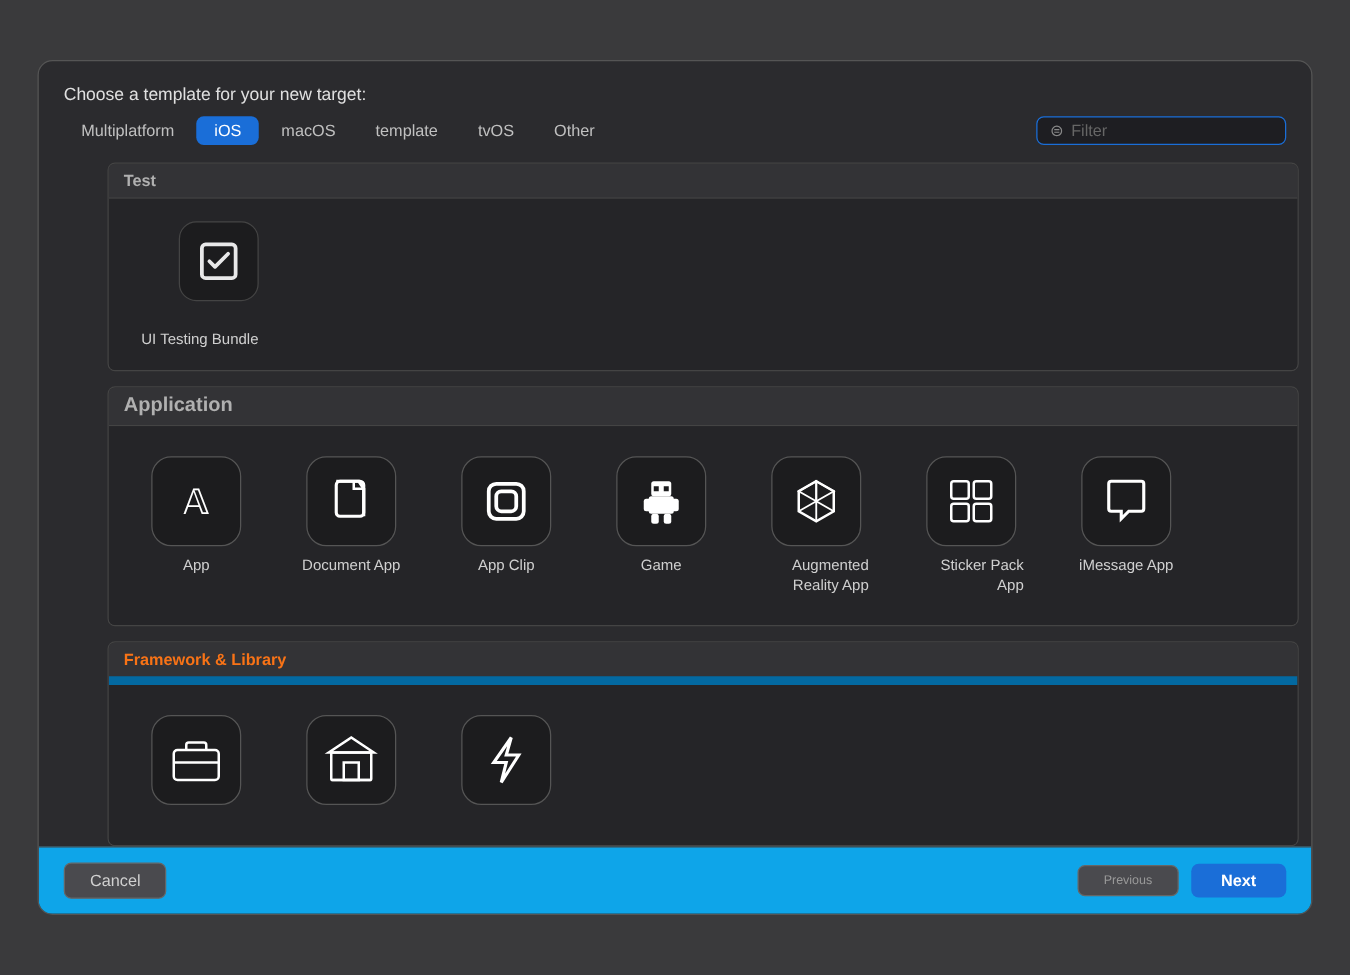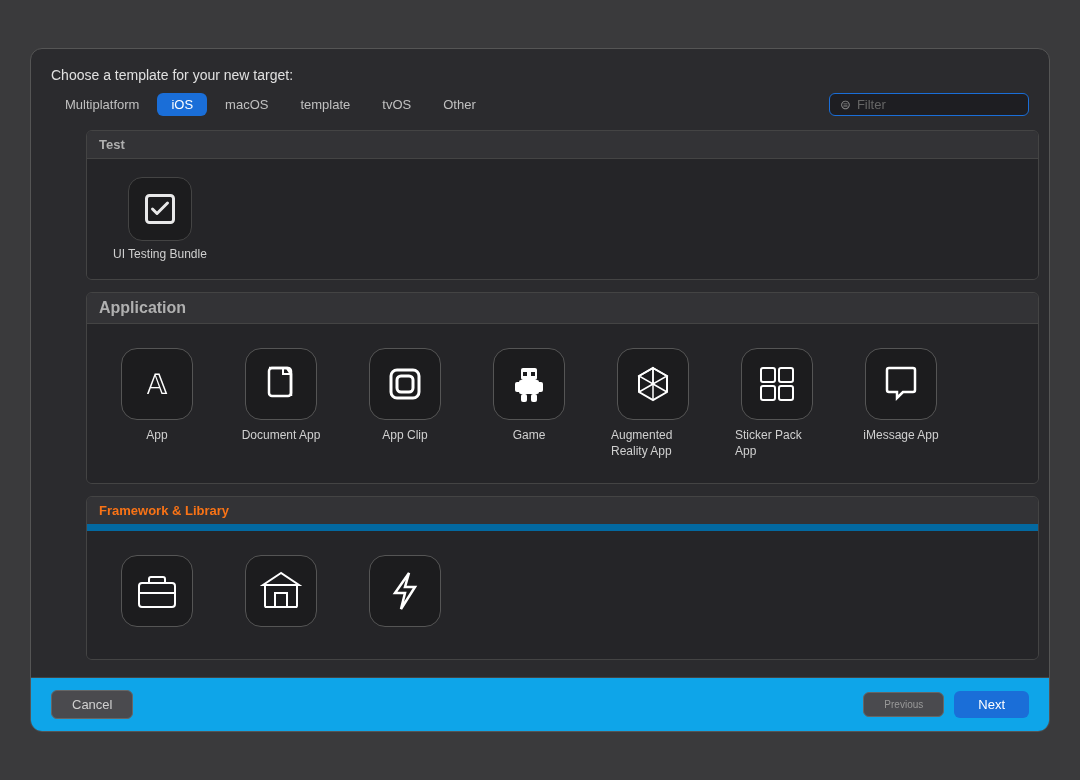--- a/index.html
+++ b/index.html
@@ -100,22 +100,22 @@
     .test-items-row {
       display: flex;
       align-items: flex-start;
       padding: 12px 20px;
       gap: 60px;
       background: #252528;
     }
     .test-item {
       display: flex;
       flex-direction: column;
-      align-items: center;
-      gap: 6px;
+      align-items: flex-end;
+      gap: 23px;
       cursor: pointer;
       padding: 6px;
       border-radius: 6px;
     }
     .test-item-label {
       font-size: 12px;
       color: #d0d0d0;
       text-align: center;
     }
     .icon-placeholder {
@@ -161,21 +161,21 @@
       align-items: center;
       gap: 8px;
       cursor: pointer;
       padding: 8px;
       border-radius: 8px;
       width: 100px;
     }
     .app-item-label {
       font-size: 12px;
       color: #d0d0d0;
-      text-align: left;
+      text-align: right;
       line-height: 1.3;
     }
     .app-icon {
       width: 72px;
       height: 72px;
       border-radius: 16px;
       background: #1c1c1e;
       display: flex;
       align-items: center;
       justify-content: center;
@@ -249,21 +249,21 @@
       cursor: pointer;
       margin-right: 10px;
     }
     .btn-next {
       padding: 6px 24px;
       background: #1a6ed8;
       color: #fff;
       border: none;
       border-radius: 6px;
       font-size: 13px;
-      font-weight: 400;
+      font-weight: 700;
       cursor: pointer;
     }
   </style>
 </head>
 <body>
 
 <div class="dialog">
 
   <div class="dialog-header">Choose a template for your new target:</div>
 

